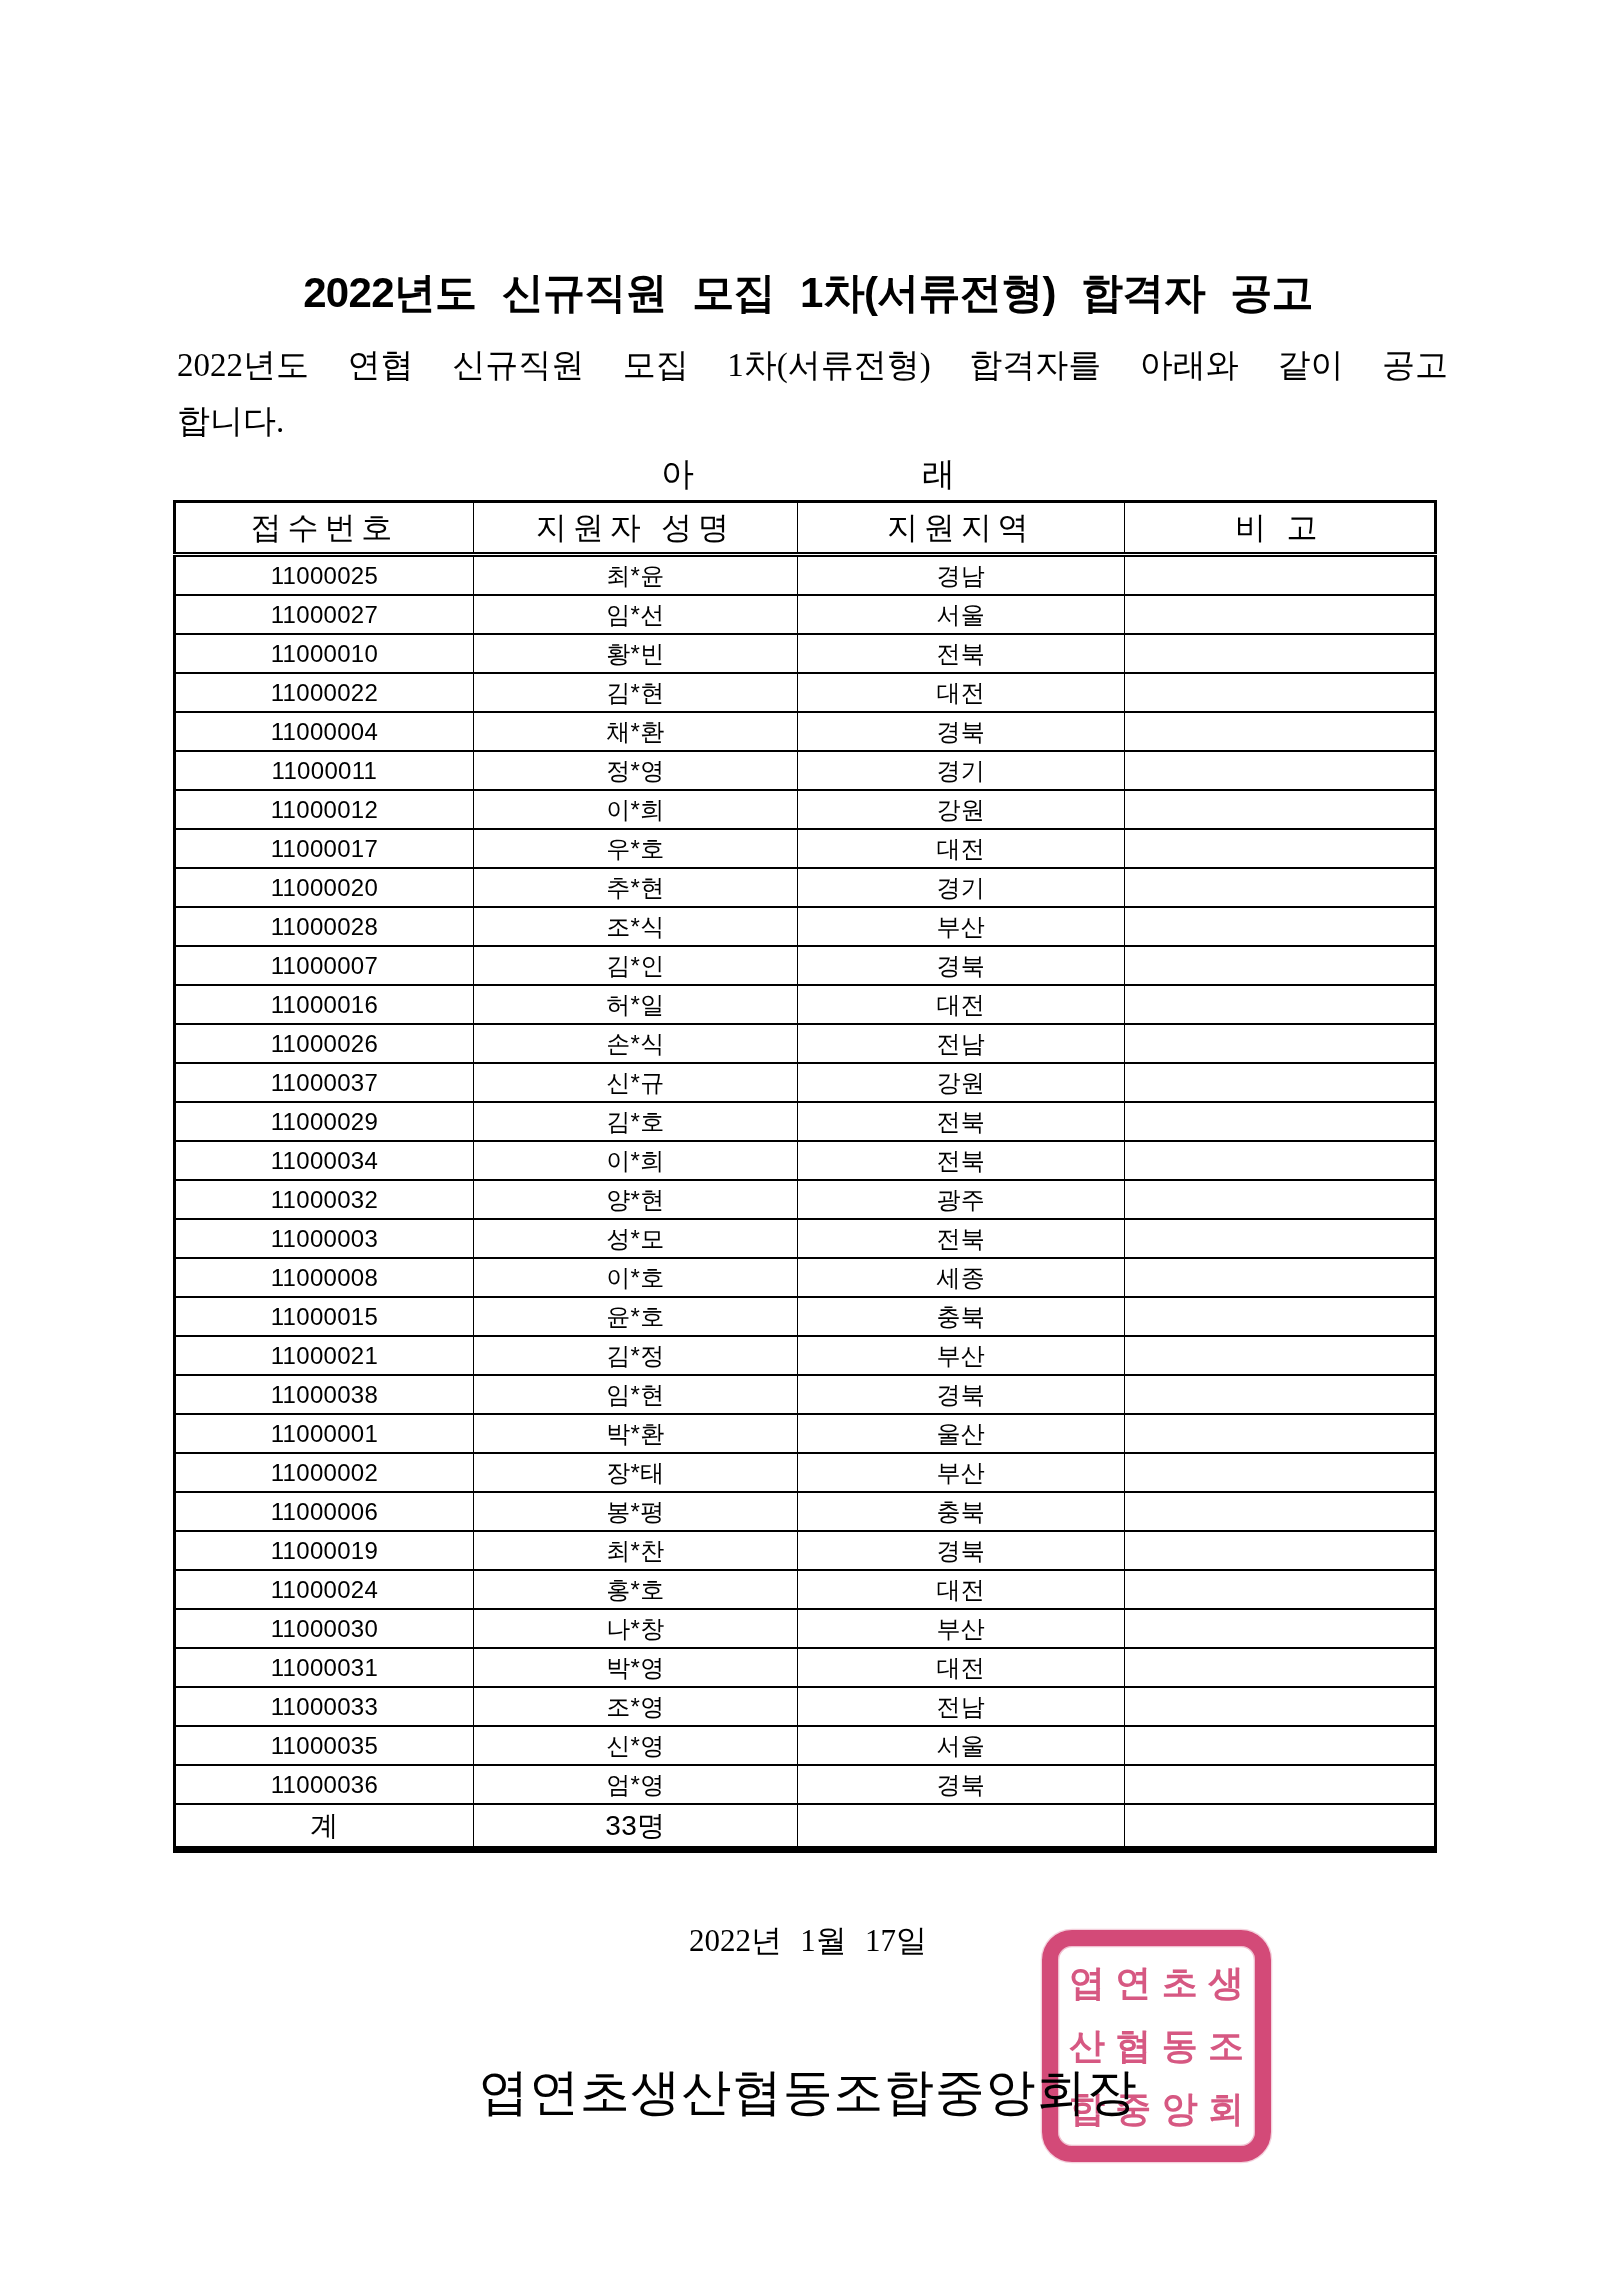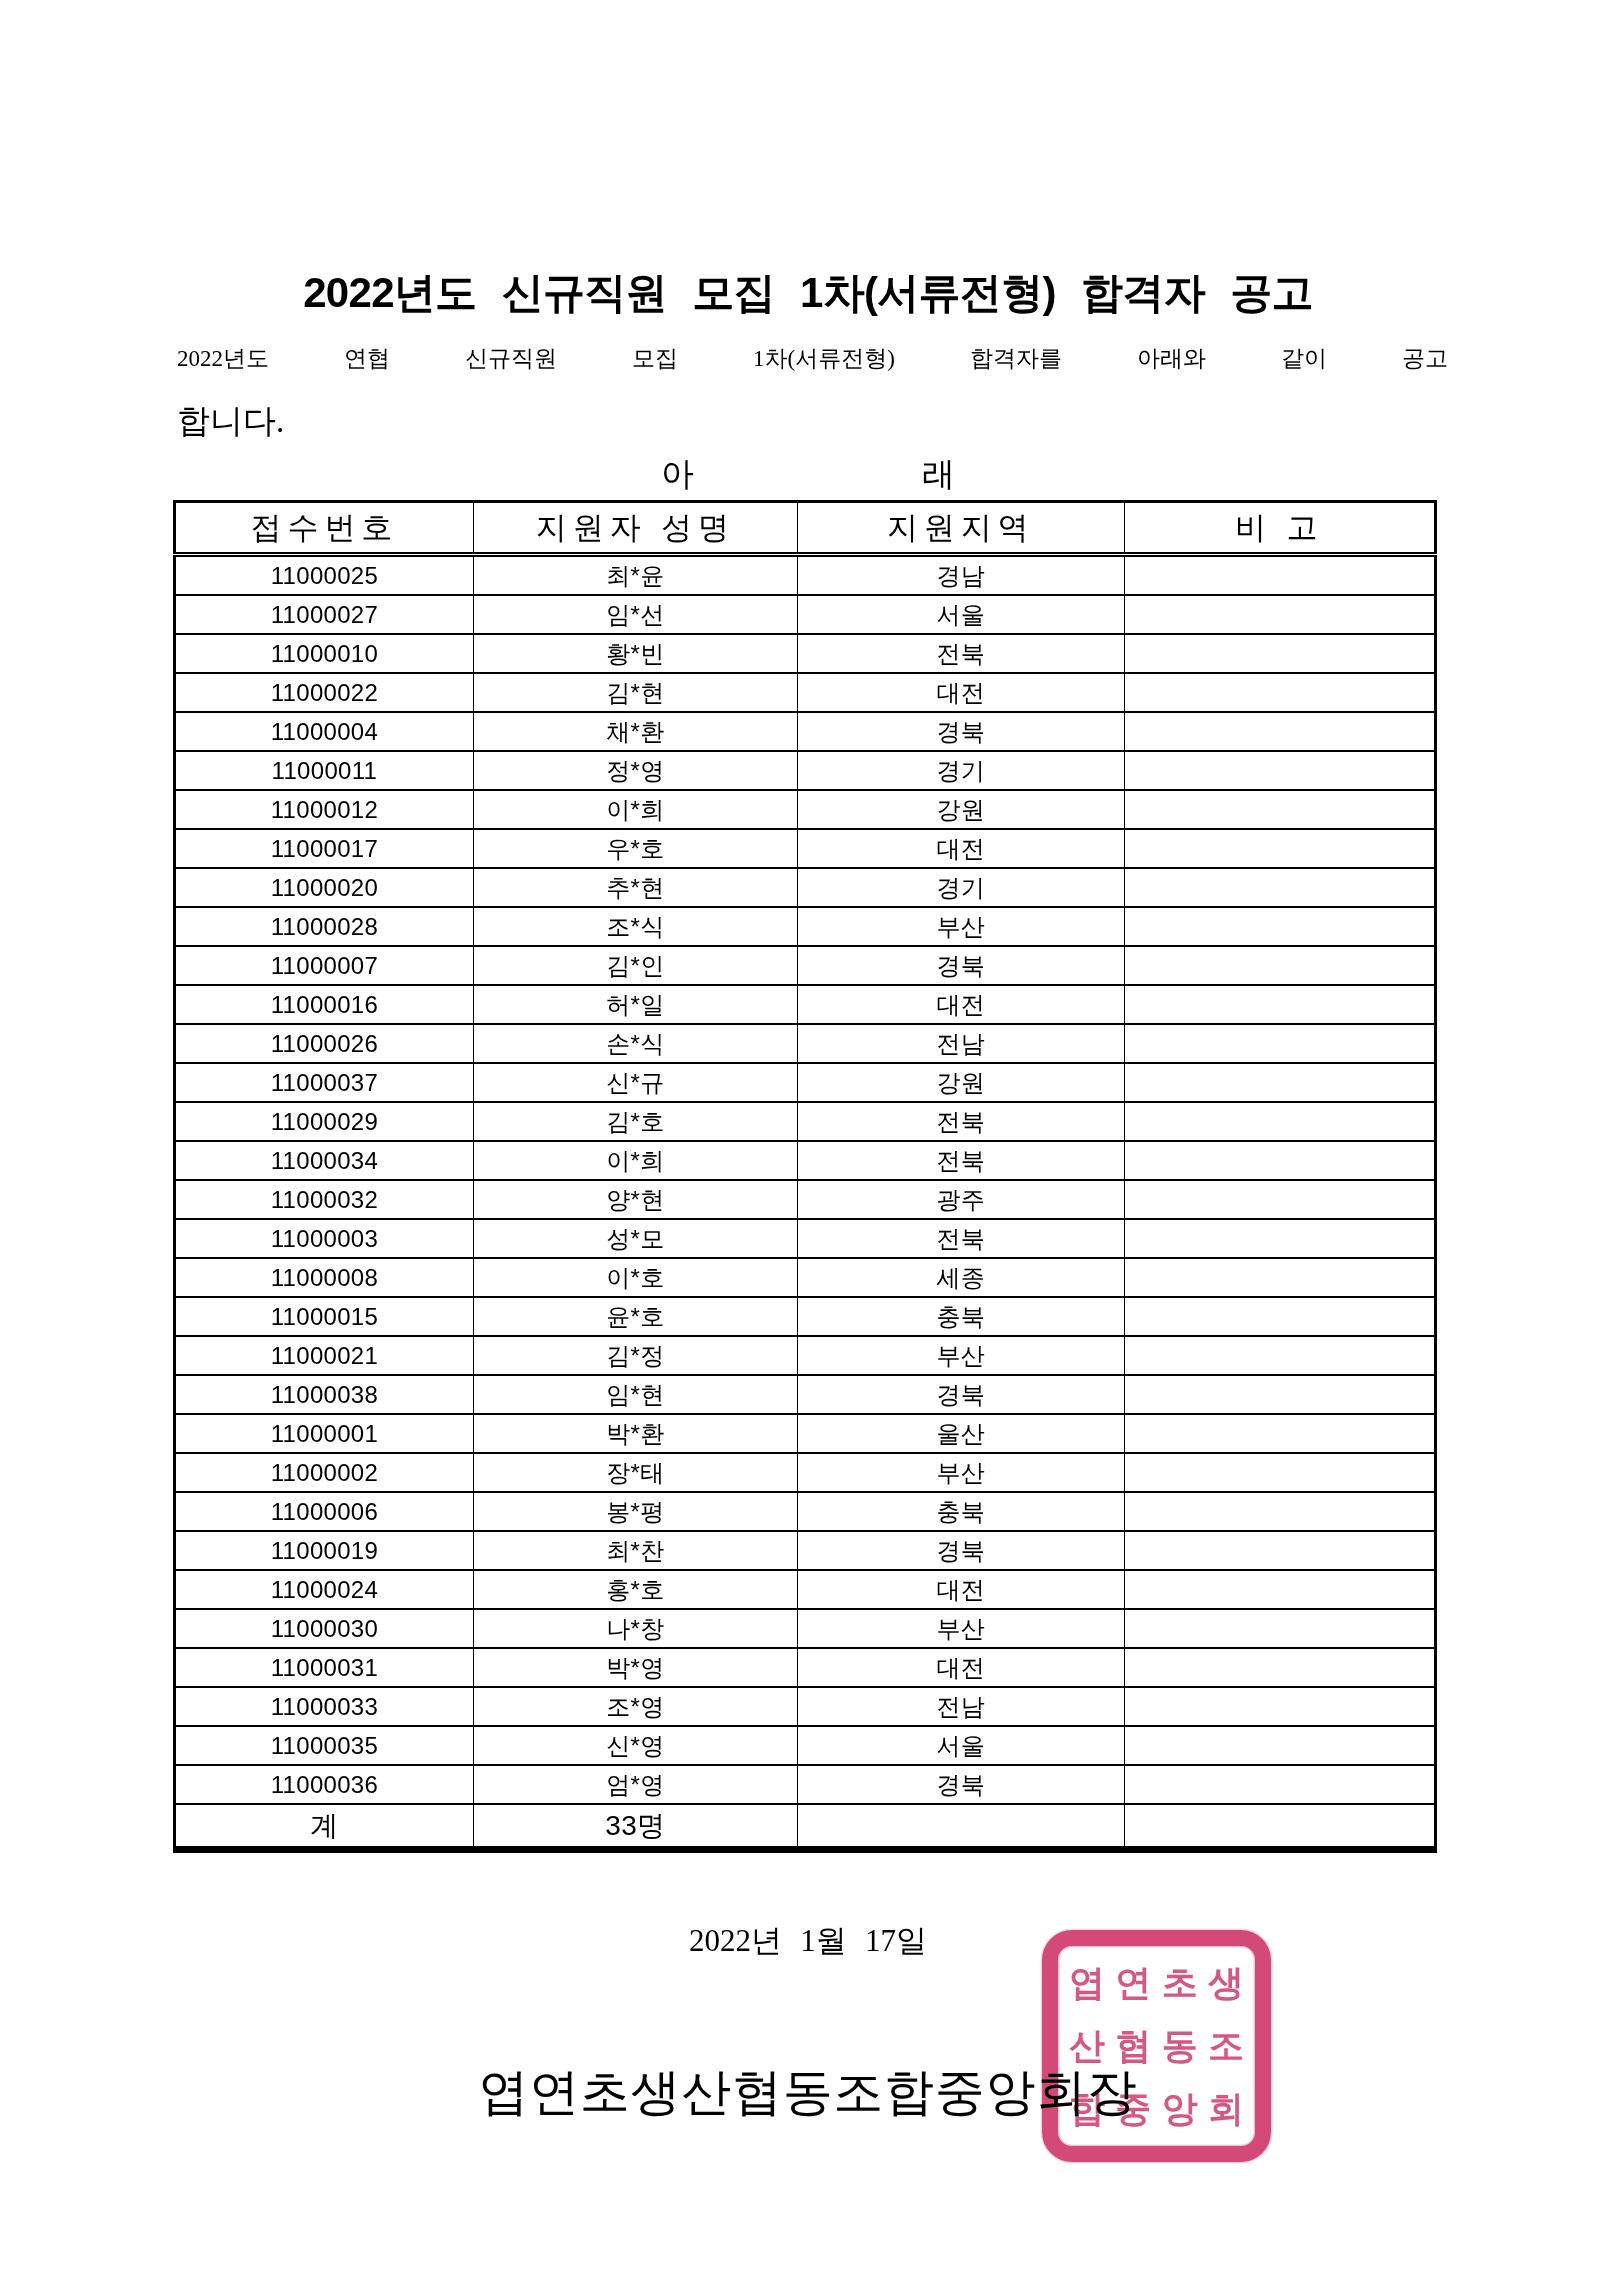--- a/index.html
+++ b/index.html
@@ -17,21 +17,21 @@
     position:absolute; top:265px; left:0; width:100%;
     margin:0; text-align:center;
     font-family:"Liberation Sans", sans-serif;
     font-weight:800; font-size:42px;
     letter-spacing:-0.7px; word-spacing:14.3px;
   }
 
   
   .intro-line1 {
     position:absolute; top:343px; left:177px; width:1271px;
-    margin:0; font-size:23px;
+    margin:0; font-size:33px;
     text-align:justify; text-align-last:justify;
   }
   .intro-line2 {
     position:absolute; top:399px; left:177px;
     margin:0; font-size:33px;
   }
 
   
   .arae {
     position:absolute; top:452px; left:0; width:100%;

